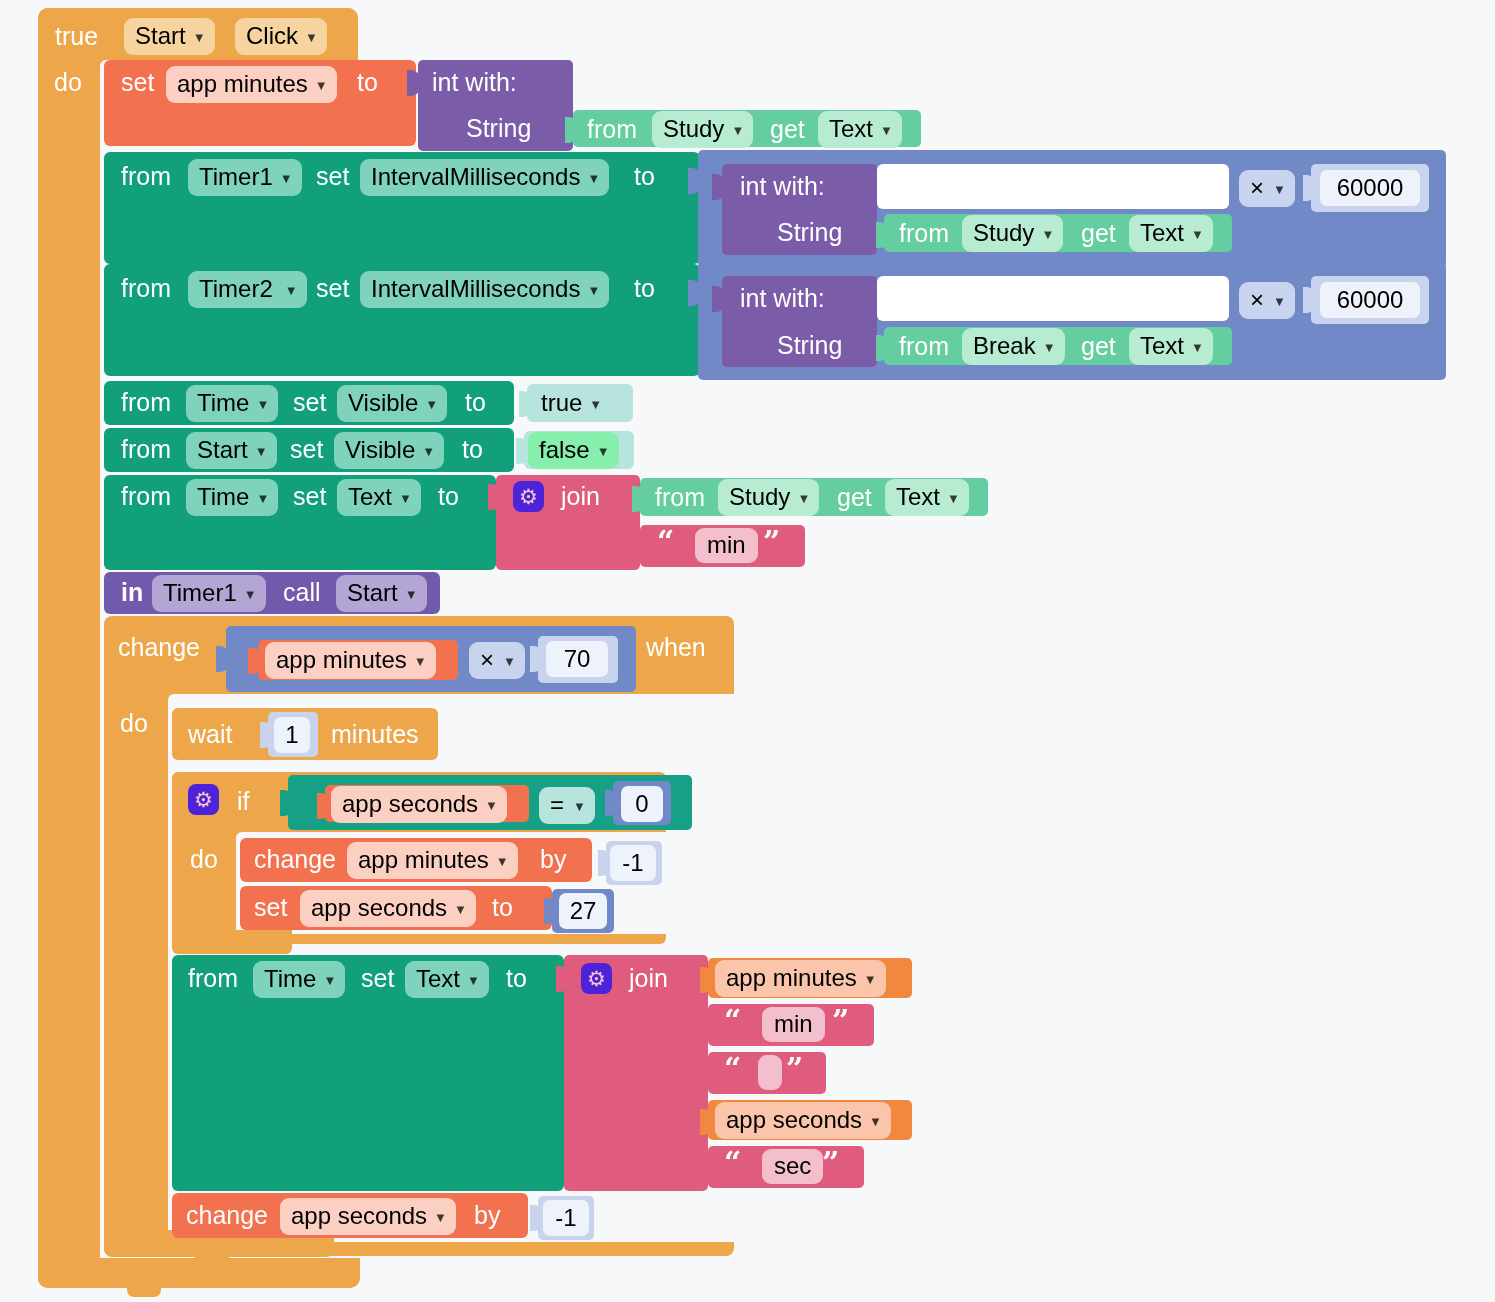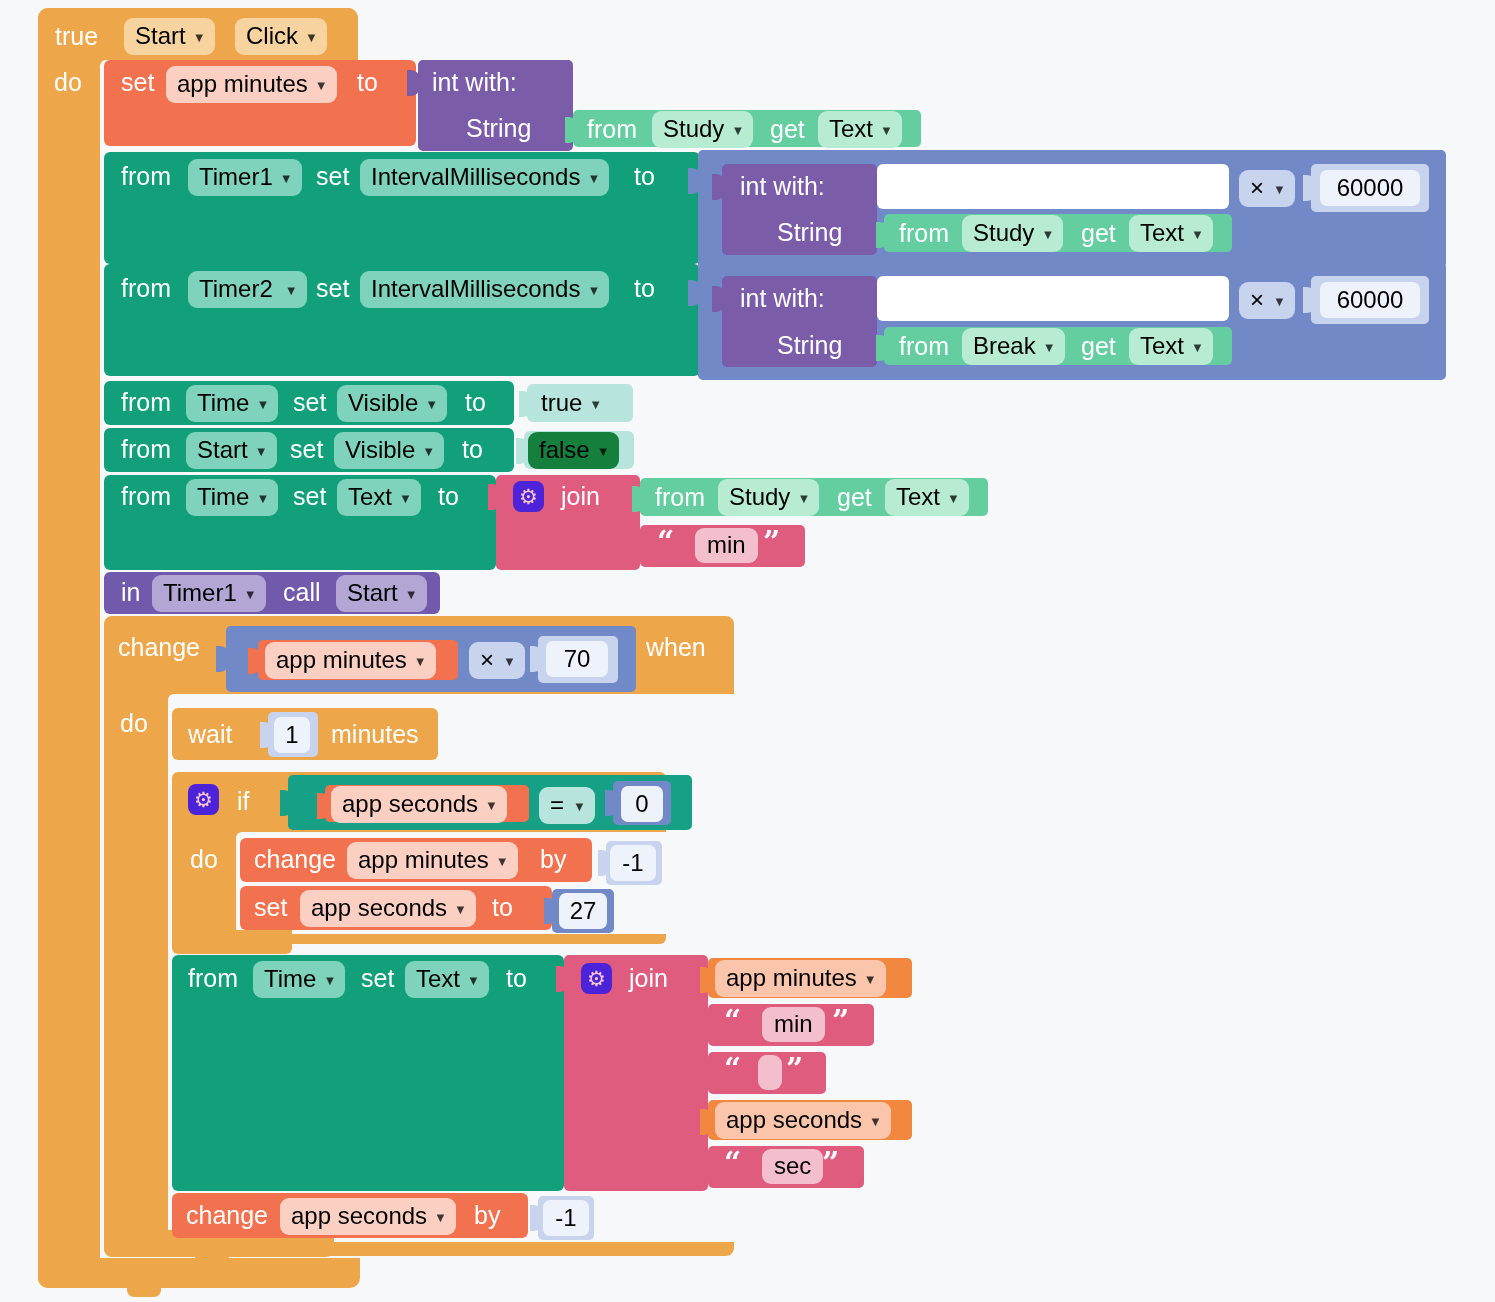--- a/index.html
+++ b/index.html
@@ -266,21 +266,21 @@
     <span class="caret">▼</span>
   </div>
   <span class="lbl" style="left:290px; top:437px;">set</span>
   <div class="field" style="left:334px; top:432px; background:#7fd3bc;">
     <span>Visible</span>
     <span class="caret">▼</span>
   </div>
   <span class="lbl" style="left:462px; top:437px;">to</span>
   <div class="blk" style="left:524px; top:431px; width:110px; height:38px; background:#b7e4dc; border-radius:6px;"></div>
   <div class="plug" style="left:516px; top:438px; background:#b7e4dc;"></div>
-  <div class="field" style="left:528px; top:432px; background:#15803d;">
+  <div class="field" style="left:528px; top:432px; background:#86efac;">
     <span>false</span>
     <span class="caret">▼</span>
   </div>
 
   <div class="blk" style="left:104px; top:475px; width:392px; height:95px; background:#11a07a; border-radius:6px;"></div>
   <div class="notch" style="left:127px; top:475px; background:#11a07a;"></div>
   <span class="lbl" style="left:121px; top:484px;">from</span>
   <div class="field" style="left:186px; top:479px; background:#7fd3bc;">
     <span>Time</span>
     <span class="caret">▼</span>
@@ -315,21 +315,21 @@
   <div class="blk" style="left:640px; top:525px; width:165px; height:42px; background:#e05c7e; border-radius:5px;"></div>
   <div class="plug" style="left:632px; top:534px; background:#e05c7e;"></div>
   <span class="quote" style="left:657px; top:527px;">“</span>
   <div class="field" style="left:695px; top:528px; background:#f4bfcc; padding:2px 12px 3px 12px; height:35px;">
     <span>min</span>
   </div>
   <span class="quote" style="left:763px; top:527px;">”</span>
 
   <div class="blk" style="left:104px; top:572px; width:336px; height:42px; background:#7159ac; border-radius:6px;"></div>
   <div class="notch" style="left:127px; top:572px; background:#7159ac;"></div>
-  <span class="lbl" style="left:121px; top:580px;">in</span>
+  <span class="lbl" style="left:121px; top:580px;font-weight:bold;">in</span>
   <div class="field" style="left:152px; top:575px; background:#b3a6d4;">
     <span>Timer1</span>
     <span class="caret">▼</span>
   </div>
   <span class="lbl" style="left:283px; top:580px;">call</span>
   <div class="field" style="left:336px; top:575px; background:#b3a6d4;">
     <span>Start</span>
     <span class="caret">▼</span>
   </div>
 

